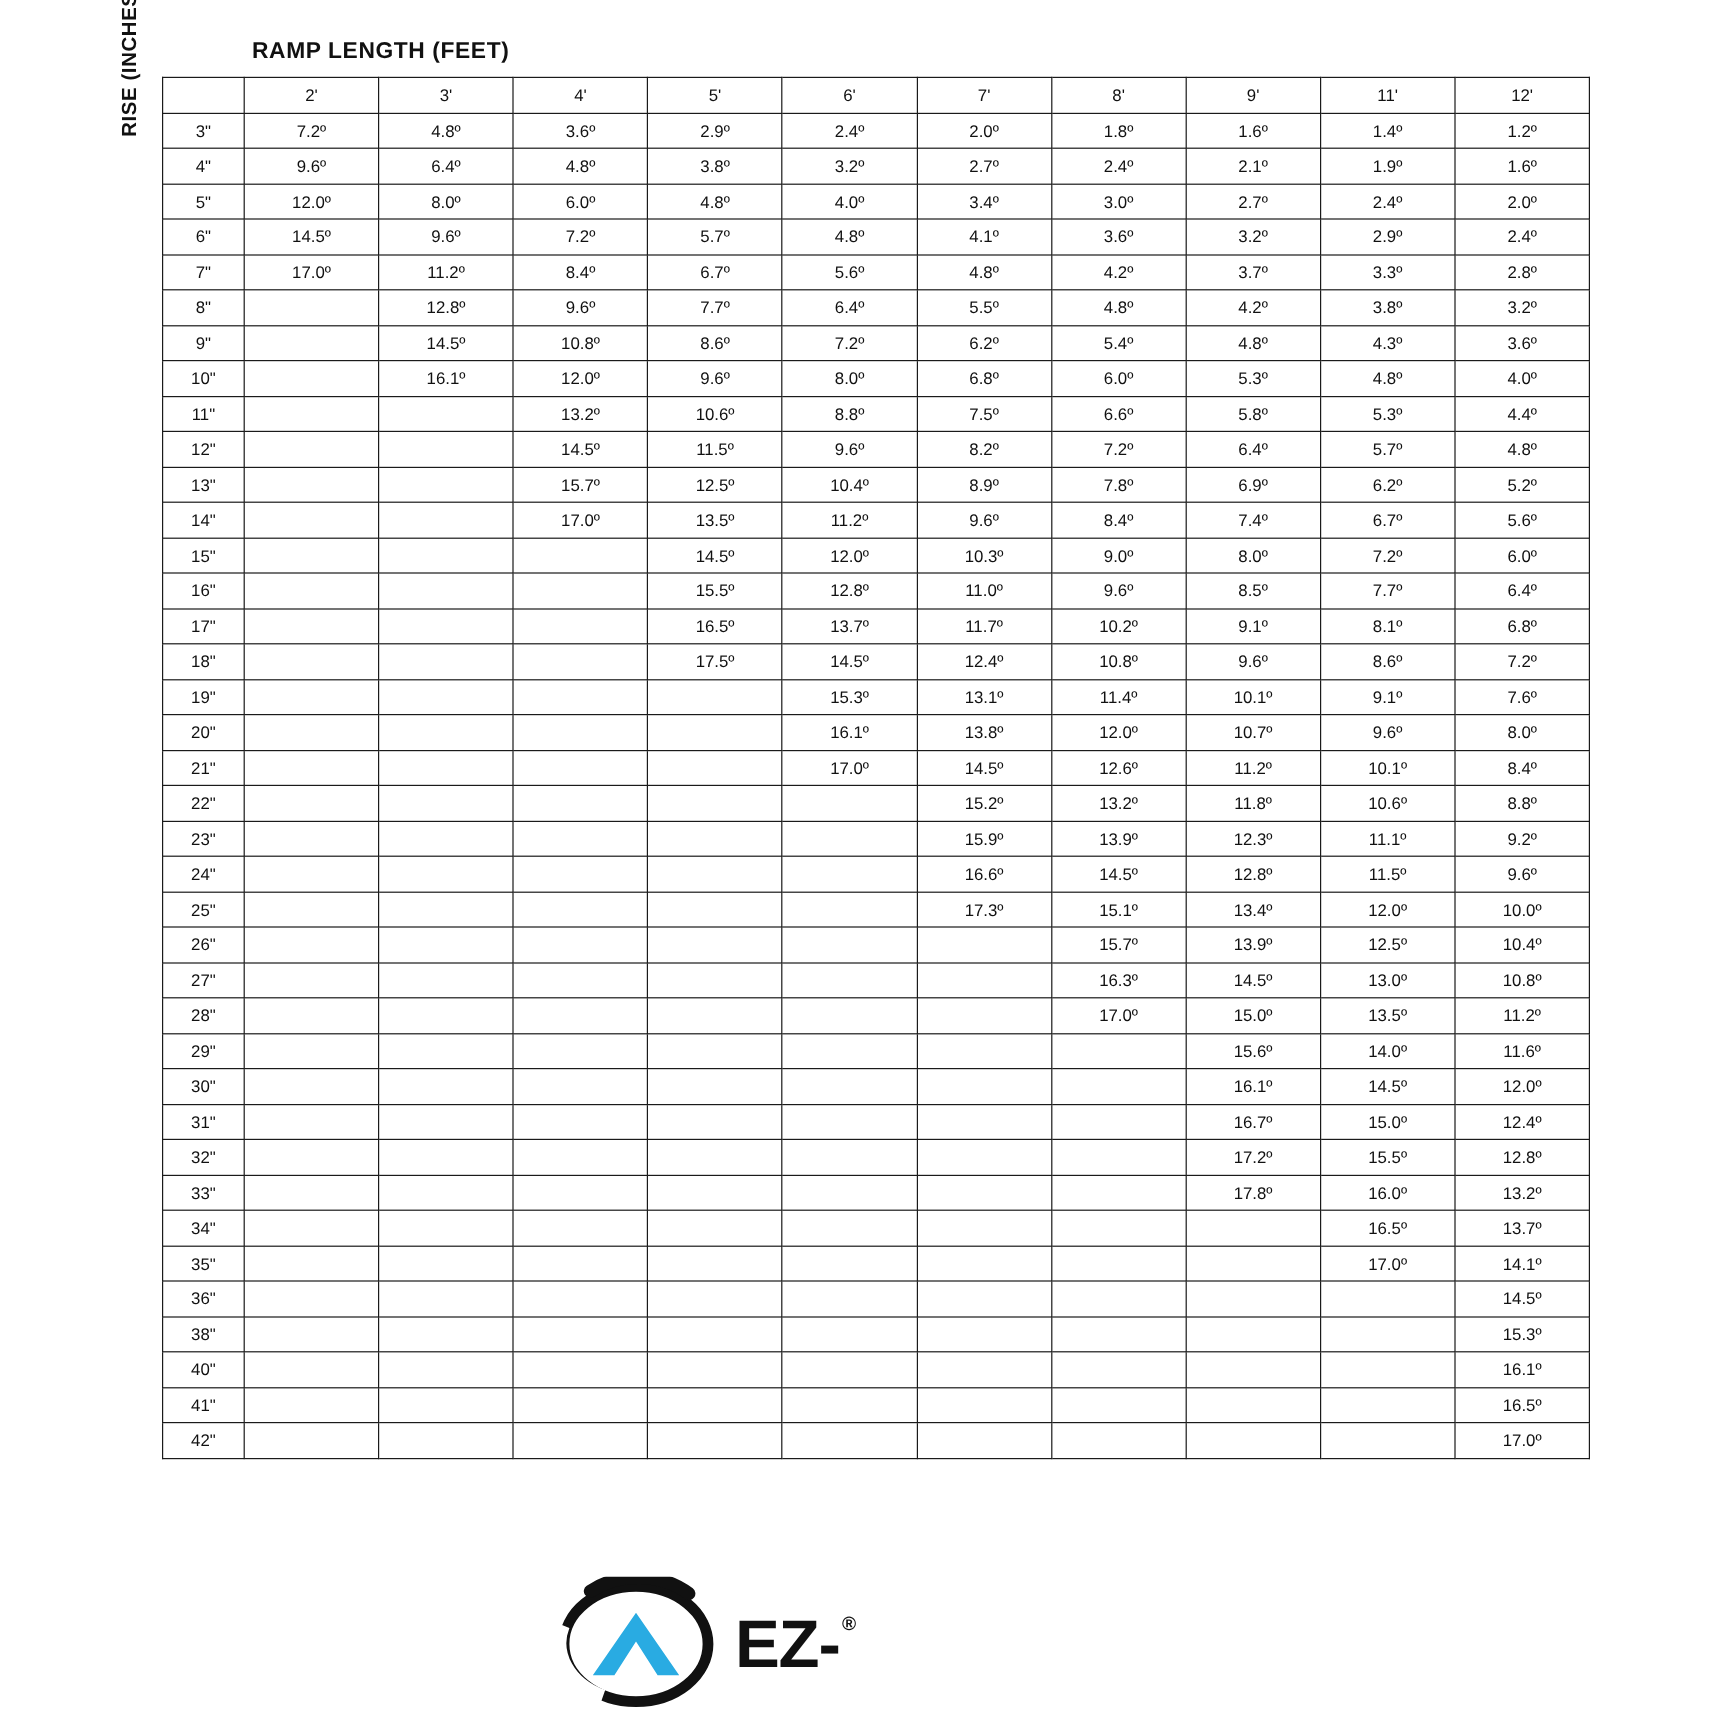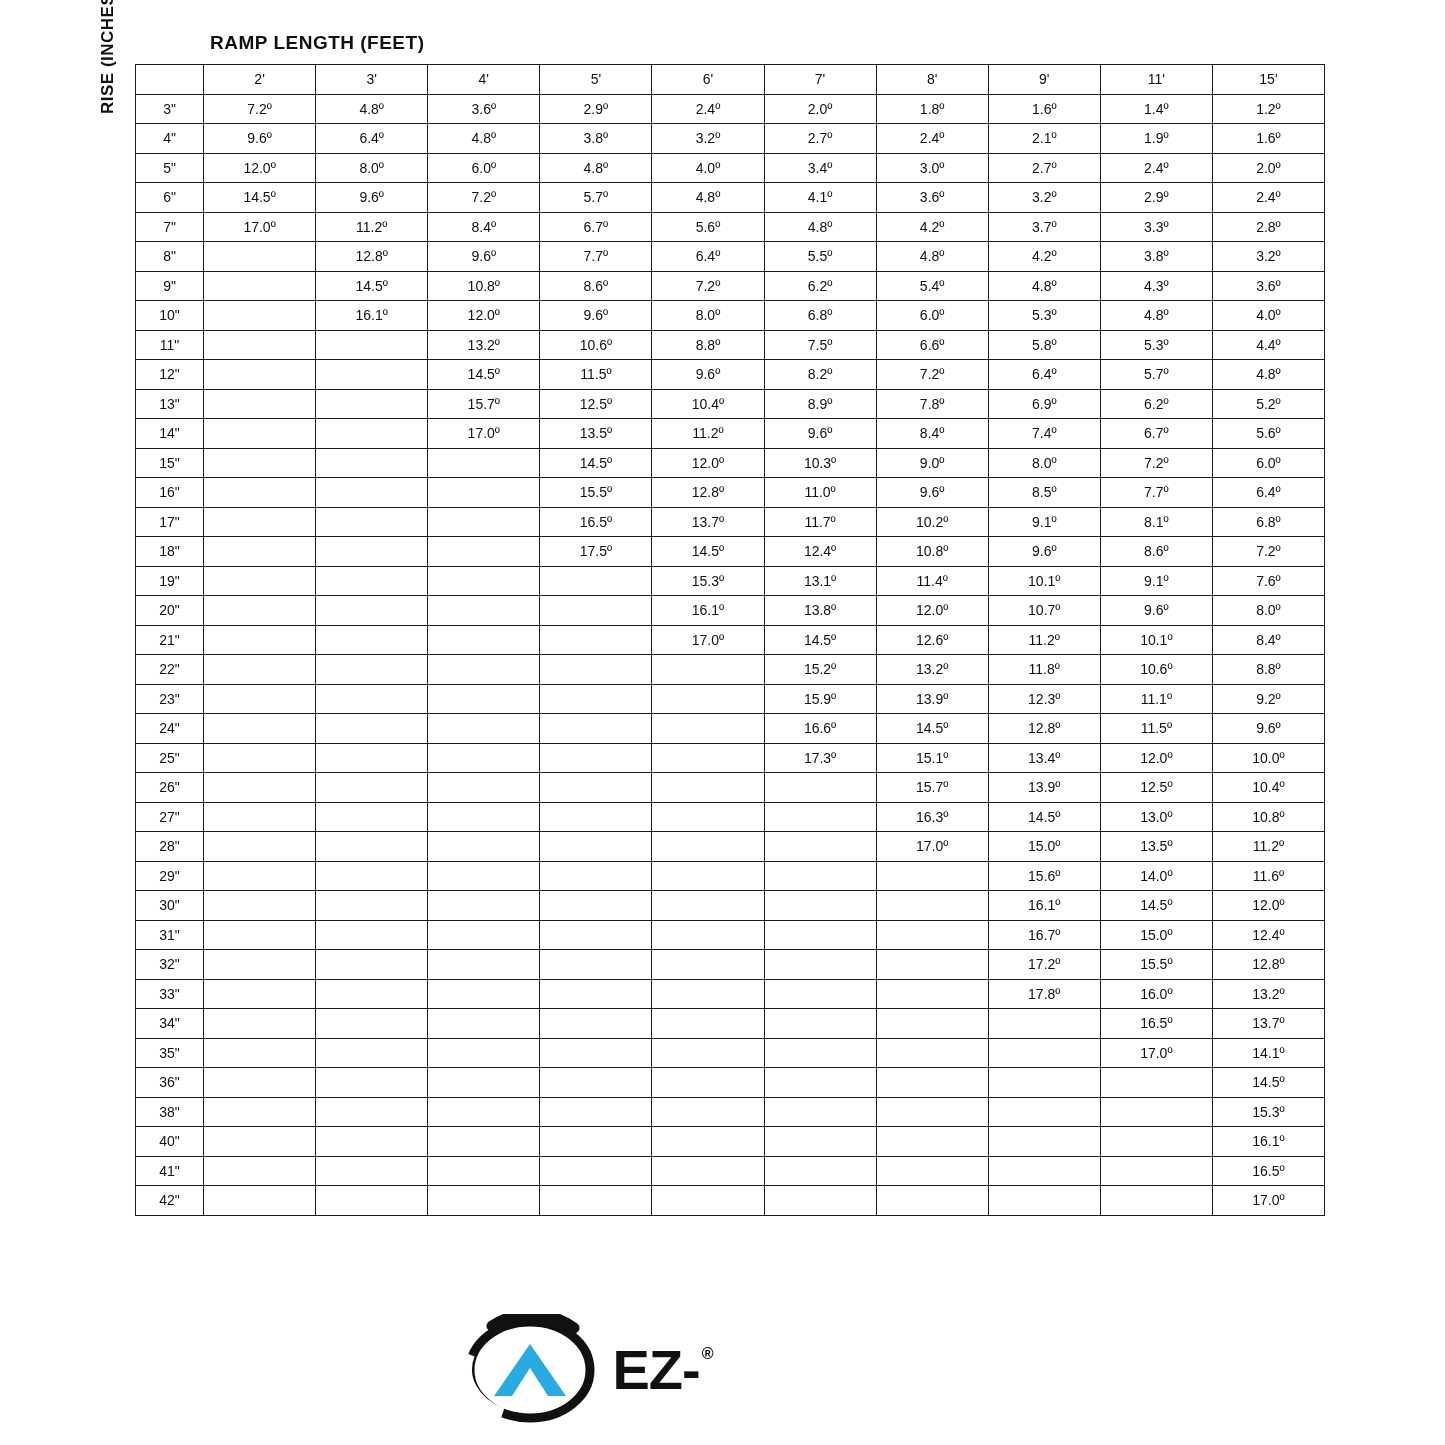--- a/index.html
+++ b/index.html
@@ -154,21 +154,21 @@
             <th class="corner"></th>
             <th class="colhead">2'</th>
             <th class="colhead">3'</th>
             <th class="colhead">4'</th>
             <th class="colhead">5'</th>
             <th class="colhead">6'</th>
             <th class="colhead">7'</th>
             <th class="colhead">8'</th>
             <th class="colhead">9'</th>
             <th class="colhead">11'</th>
-            <th class="colhead">15'</th>
+            <th class="colhead">12'</th>
           </tr>
       </thead>
       <tbody id="table-body">
           <tr>
             <td class="rowhead">3"</td>
             <td class="val">7.2º</td>
             <td class="val">4.8º</td>
             <td class="val">3.6º</td>
             <td class="val">2.9º</td>
             <td class="val">2.4º</td>

